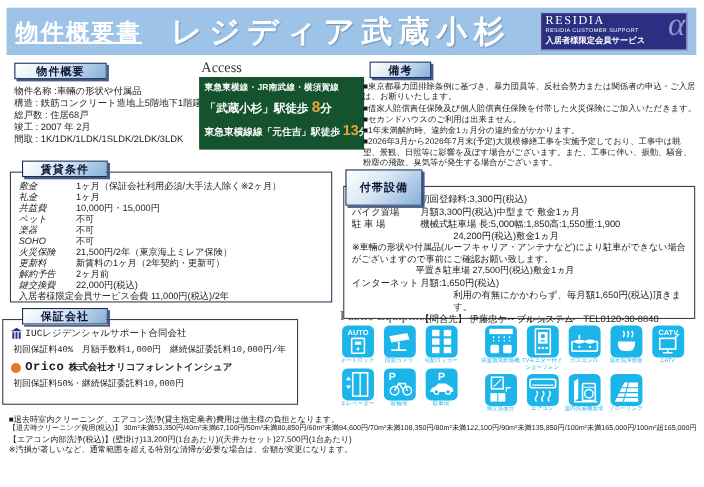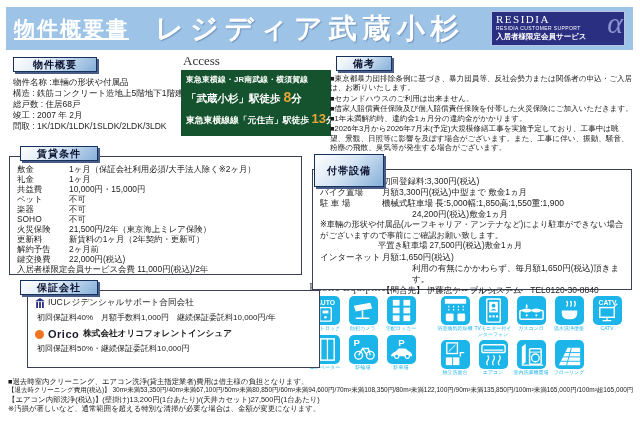--- a/index.html
+++ b/index.html
@@ -39,21 +39,21 @@
   .acc-num{color:#e9a63a;font-size:14px;font-weight:bold;}
   .acc-num-sm{color:#e9a63a;font-size:13px;font-weight:bold;}
 
   
   .remarks{position:absolute;left:330px;top:74px;width:303px;}
   .remark{font-size:7.6px;line-height:9.3px;color:#1c1c1c;margin-bottom:1px;}
 
   
   .kv{display:flex;font-size:8.4px;line-height:10px;color:#1c1c1c;}
   .kv .lab{flex:none;}
-  .rental-box .lab{width:52px;}
+  .rental-box .lab{width:52px;font-style:italic;}
   .fac-box .lab{width:62px;}
   .val{flex:1;}
   .rental-box{padding:7px 6px 0 7px;}
   .fac-box{padding:6px 6px 0 7px;}
   .fac-box .kv{line-height:11px;font-size:8.5px;}
   .fac-note{font-size:8.2px;line-height:10.5px;color:#1c1c1c;}
   .indent2{padding-left:30px;}
   .indent3{padding-left:58px;}
   .rental-footer{font-size:8.4px;line-height:10px;color:#1c1c1c;margin-top:0px;}
 
@@ -106,22 +106,22 @@
   <div class="access-title">Access</div>
   <div class="access-box">
     <div class="acc-l1">東急東横線・JR南武線・横須賀線</div>
     <div class="acc-l2"><span>「武蔵小杉」駅徒歩 </span><span class="acc-num">8</span><span>分</span></div>
     <div class="acc-l3"><span>東急東横線線「元住吉」駅徒歩 </span><span class="acc-num-sm">13</span><span>分</span></div>
   </div>
 
   <div class="tab" style="left:336px;top:56px;width:56px;height:15px;">備考</div>
   <div class="remarks">
     <div class="remark">■東京都暴力団排除条例に基づき、暴力団員等、反社会勢力または関係者の申込・ご入居は、お断りいたします。</div>
+    <div class="remark">■借家人賠償責任保険及び個人賠償責任保険を付帯した火災保険にご加入いただきます。</div>
     <div class="remark">■セカンドハウスのご利用は出来ません。</div>
-    <div class="remark">■借家人賠償責任保険及び個人賠償責任保険を付帯した火災保険にご加入いただきます。</div>
     <div class="remark">■1年未満解約時、違約金1ヵ月分の違約金がかかります。</div>
     <div class="remark">■2026年3月から2026年7月末(予定)大規模修繕工事を実施予定しており、工事中は眺望、景観、日照等に影響を及ぼす場合がございます。また、工事に伴い、振動、騒音、粉塵の飛散、臭気等が発生する場合がございます。</div>
   </div>
 
   <div class="tab" style="left:20px;top:146px;width:78px;height:15px;">賃貸条件</div>
   <div class="box rental-box" style="left:9px;top:156px;width:293px;height:119px;">
     <div class="kv">
         <span class="lab">敷金</span>
         <span class="val">1ヶ月（保証会社利用必須/大手法人除く※2ヶ月）</span>
       </div>
@@ -158,21 +158,21 @@
         <span class="val">2ヶ月前</span>
       </div>
     <div class="kv">
         <span class="lab">鍵交換費</span>
         <span class="val">22,000円(税込)</span>
       </div>
     <div class="rental-footer">入居者様限定会員サービス会費  11,000円(税込)/2年</div>
   </div>
 
   <div class="tab" style="left:20px;top:280px;width:78px;height:15px;">保証会社</div>
-  <div class="box g-box" style="left:27px;top:290px;width:293px;height:78px;">
+  <div class="box g-box" style="left:2px;top:290px;width:269px;height:78px;font-family:Liberation Mono, monospace;">
     <div class="g-row">
       <svg class="iuc-logo" viewBox="0 0 10 11">
           <path d="M0 3.2 L5 0 L10 3.2 Z" fill="#2b2f82"></path>
           <rect x="1.2" y="4" width="1.8" height="6" fill="#2b2f82"></rect>
           <rect x="4.1" y="4" width="1.8" height="6" fill="#2b2f82"></rect>
           <rect x="7" y="4" width="1.8" height="6" fill="#2b2f82"></rect>
         </svg>
       <span>IUCレジデンシャルサポート合同会社</span>
     </div>
     <div class="g-terms">初回保証料40%　月額手数料1,000円　継続保証委託料10,000円/年</div>

